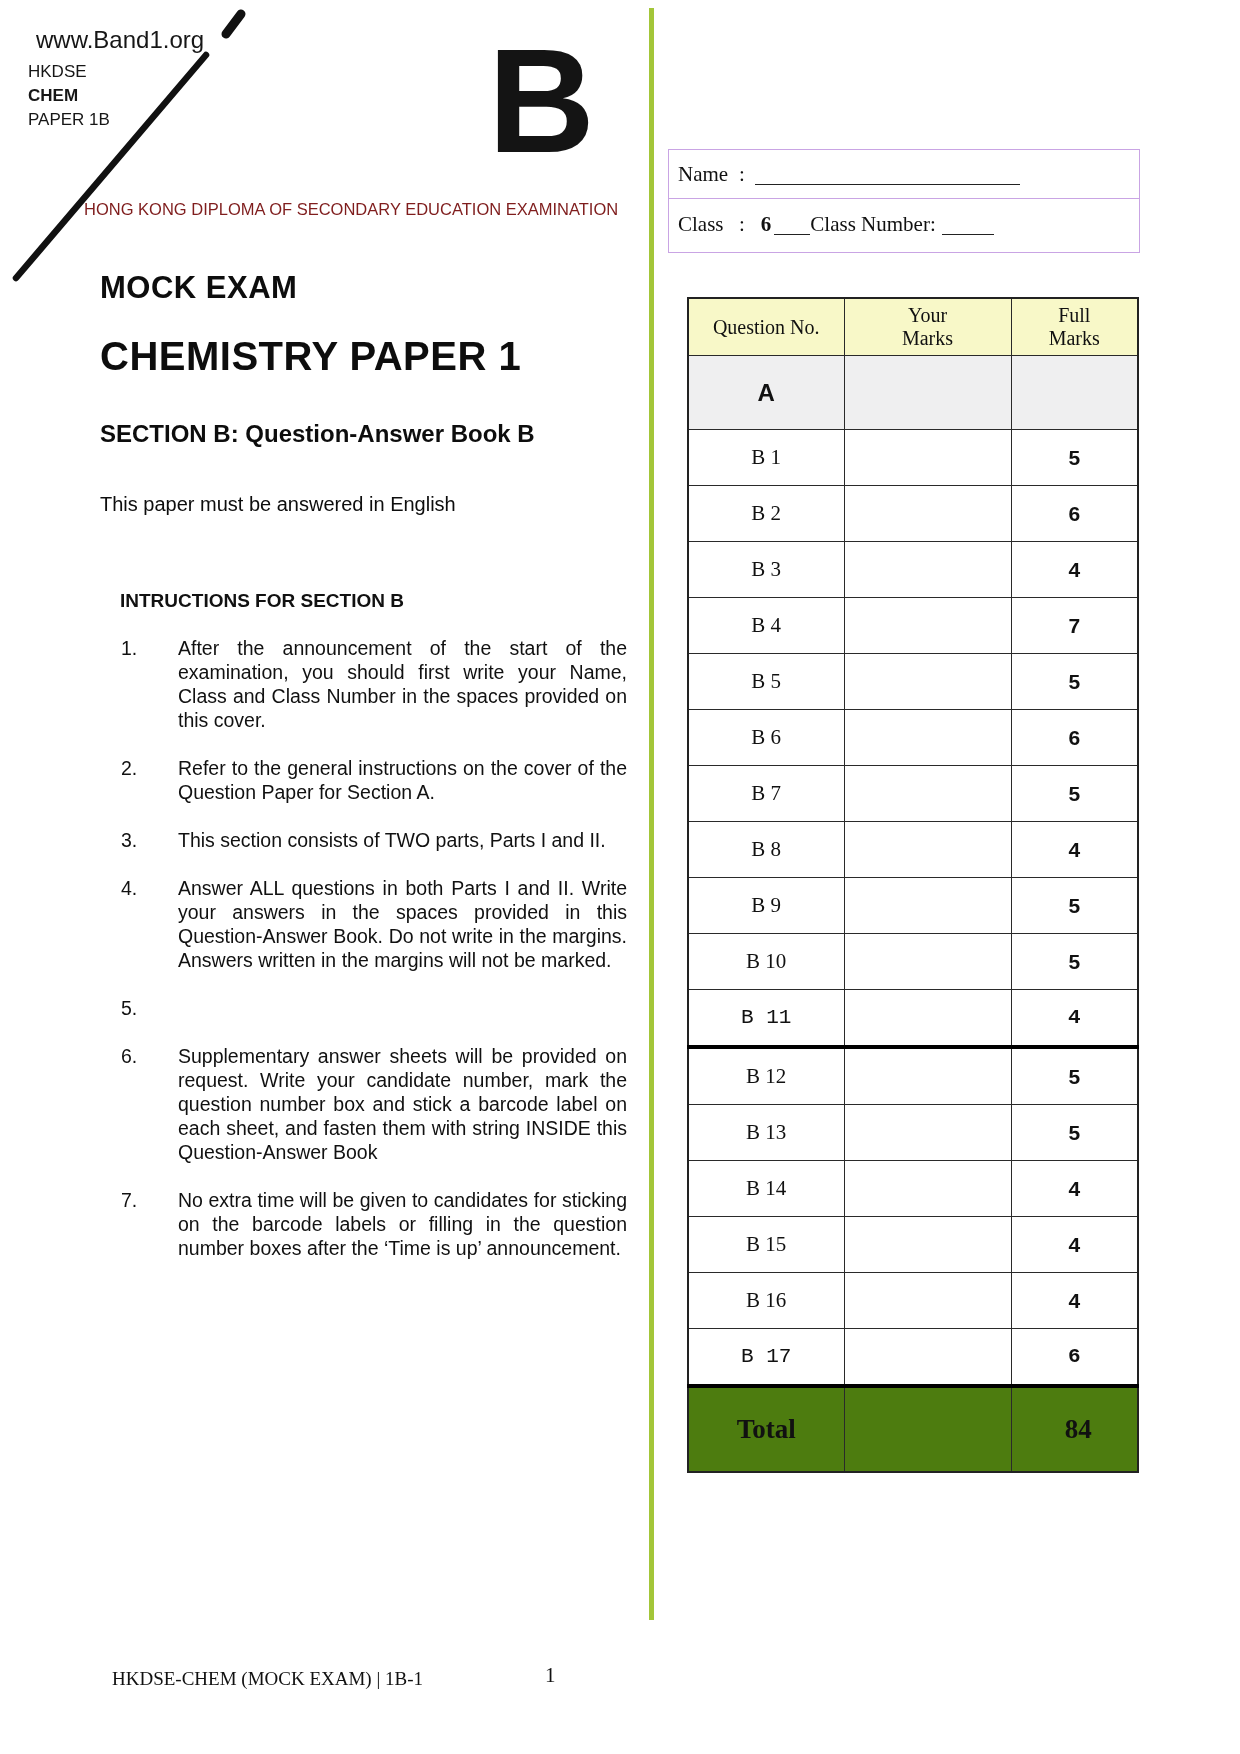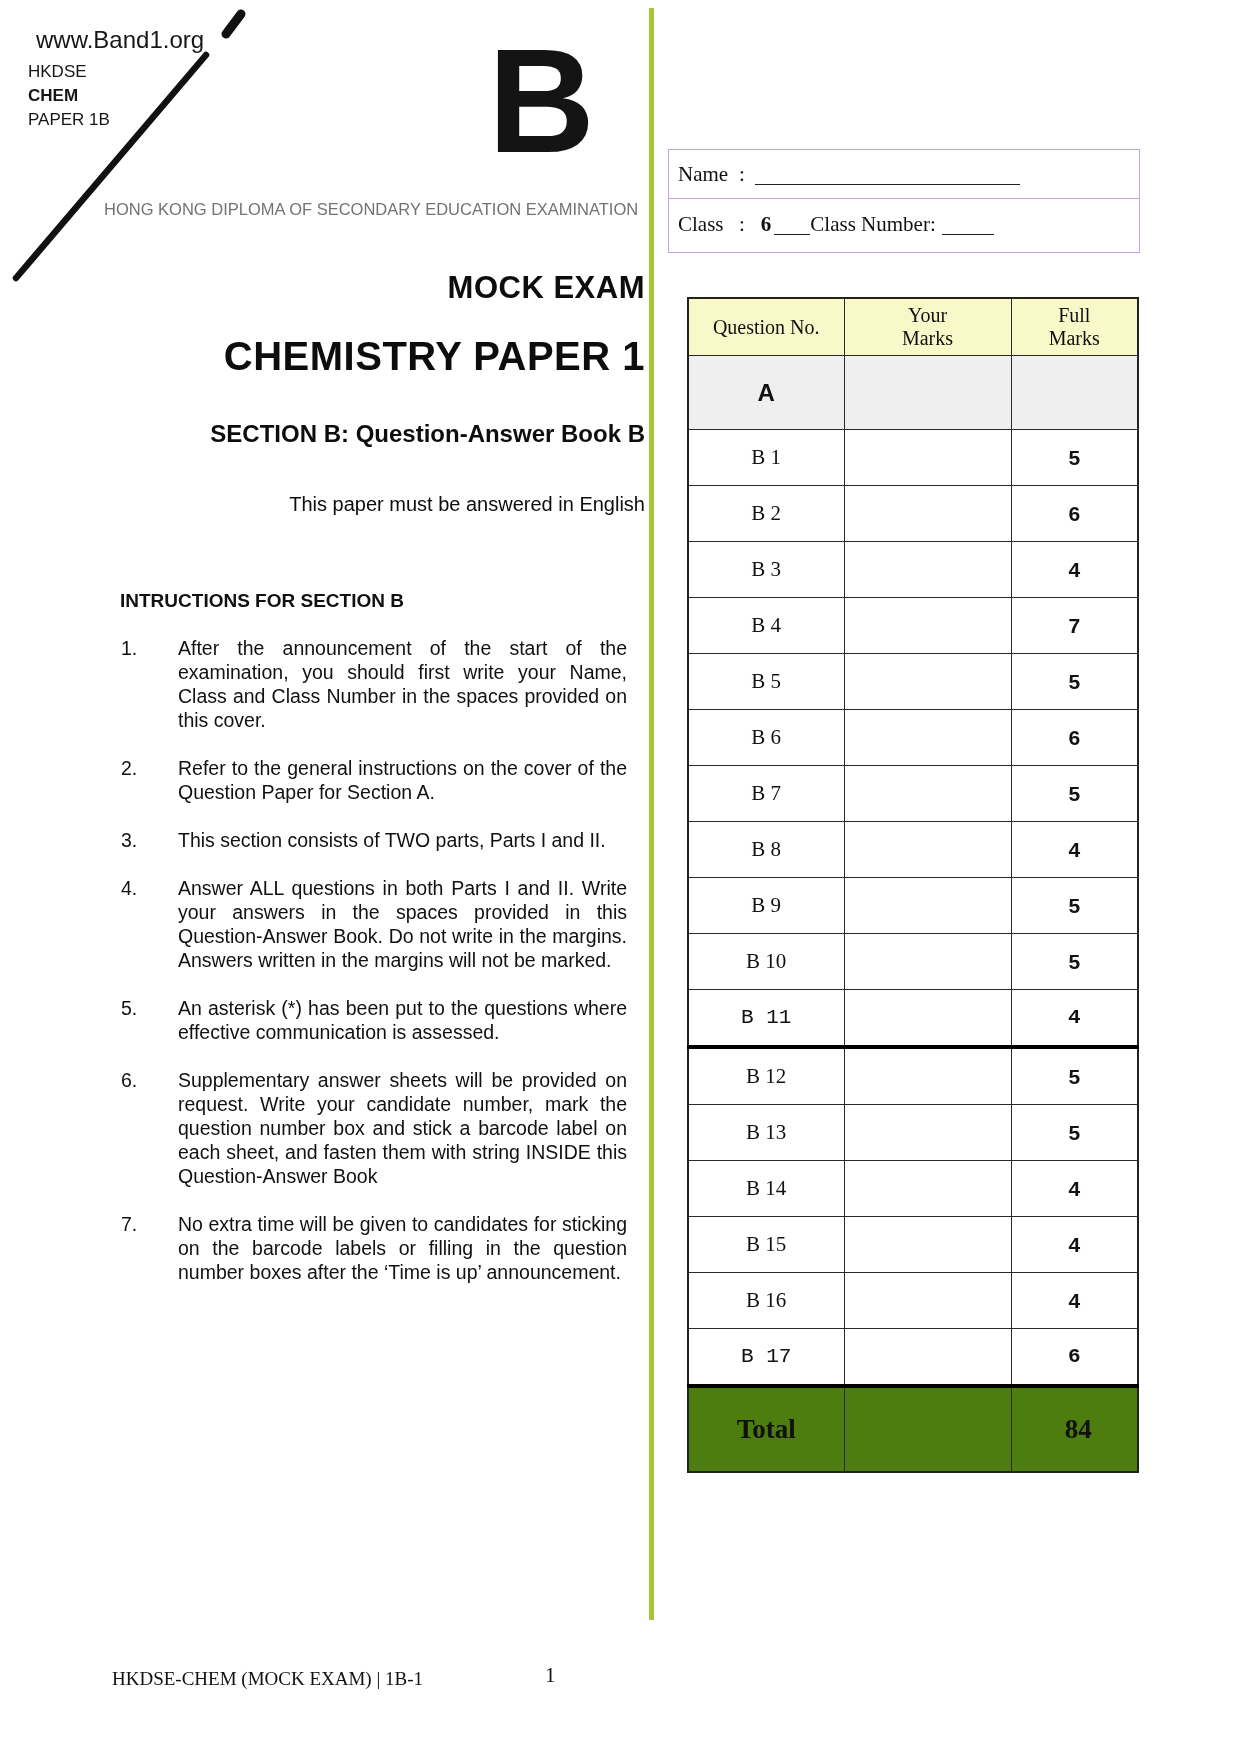--- a/index.html
+++ b/index.html
@@ -6,24 +6,24 @@
   #page{position:relative;width:1240px;height:1754px;background:#ffffff;overflow:hidden;
         font-family:"Liberation Sans",sans-serif;color:#111;}
 
   
   .watermark{position:absolute;left:36px;top:26px;font-size:24px;color:#161616;}
   .code{position:absolute;left:28px;font-size:17px;color:#161616;}
   .code.l1{top:62px;} .code.l2{top:86px;font-weight:bold;} .code.l3{top:110px;}
   .strike-svg{position:absolute;left:0;top:0;width:280px;height:300px;}
   .book-letter{position:absolute;left:488px;top:34px;font-size:148px;line-height:.9;font-weight:700;color:#141414;}
 
-  .org-line{position:absolute;left:104px;top:200px;width:550px;font-size:16.5px;color:#737373;}
-
-  
-  .ctr{position:absolute;left:100px;width:545px;text-align:right;color:#0d0d0d;}
+  .org-line{position:absolute;left:84px;top:200px;width:550px;font-size:16.5px;color:#7f1d1d;}
+
+  
+  .ctr{position:absolute;left:100px;width:545px;text-align:left;color:#0d0d0d;}
   .exam-title{top:270px;font-size:31px;font-weight:bold;letter-spacing:.5px;}
   .paper-title{top:334px;font-size:40px;font-weight:bold;letter-spacing:.5px;}
   .section-title{top:420px;font-size:24px;font-weight:bold;}
   .language-note{top:493px;font-size:20px;font-weight:normal;}
 
   
   .instr-heading{position:absolute;left:120px;top:590px;font-size:19px;font-weight:bold;}
   .instr-list{position:absolute;left:121px;top:636px;width:506px;}
   .instr-item{display:flex;margin-bottom:24px;}
   .instr-num{width:57px;flex:none;font-size:19.5px;line-height:24px;}
@@ -102,21 +102,20 @@
     <div class="instr-item">
       <div class="instr-num">3.</div>
       <div class="instr-text">This section consists of TWO parts, Parts I and II.</div>
     </div>
     <div class="instr-item">
       <div class="instr-num">4.</div>
       <div class="instr-text">Answer ALL questions in both Parts I and II. Write your answers in the spaces provided in this Question-Answer Book. Do not write in the margins. Answers written in the margins will not be marked.</div>
     </div>
     <div class="instr-item">
       <div class="instr-num">5.</div>
-      <div class="instr-text">An asterisk (*) has been put to the questions where effective communication is assessed.</div>
     </div>
     <div class="instr-item">
       <div class="instr-num">6.</div>
       <div class="instr-text">Supplementary answer sheets will be provided on request. Write your candidate number, mark the question number box and stick a barcode label on each sheet, and fasten them with string INSIDE this Question-Answer Book</div>
     </div>
     <div class="instr-item">
       <div class="instr-num">7.</div>
       <div class="instr-text">No extra time will be given to candidates for sticking on the barcode labels or filling in the question number boxes after the ‘Time is up’ announcement.</div>
     </div>
   </div>

